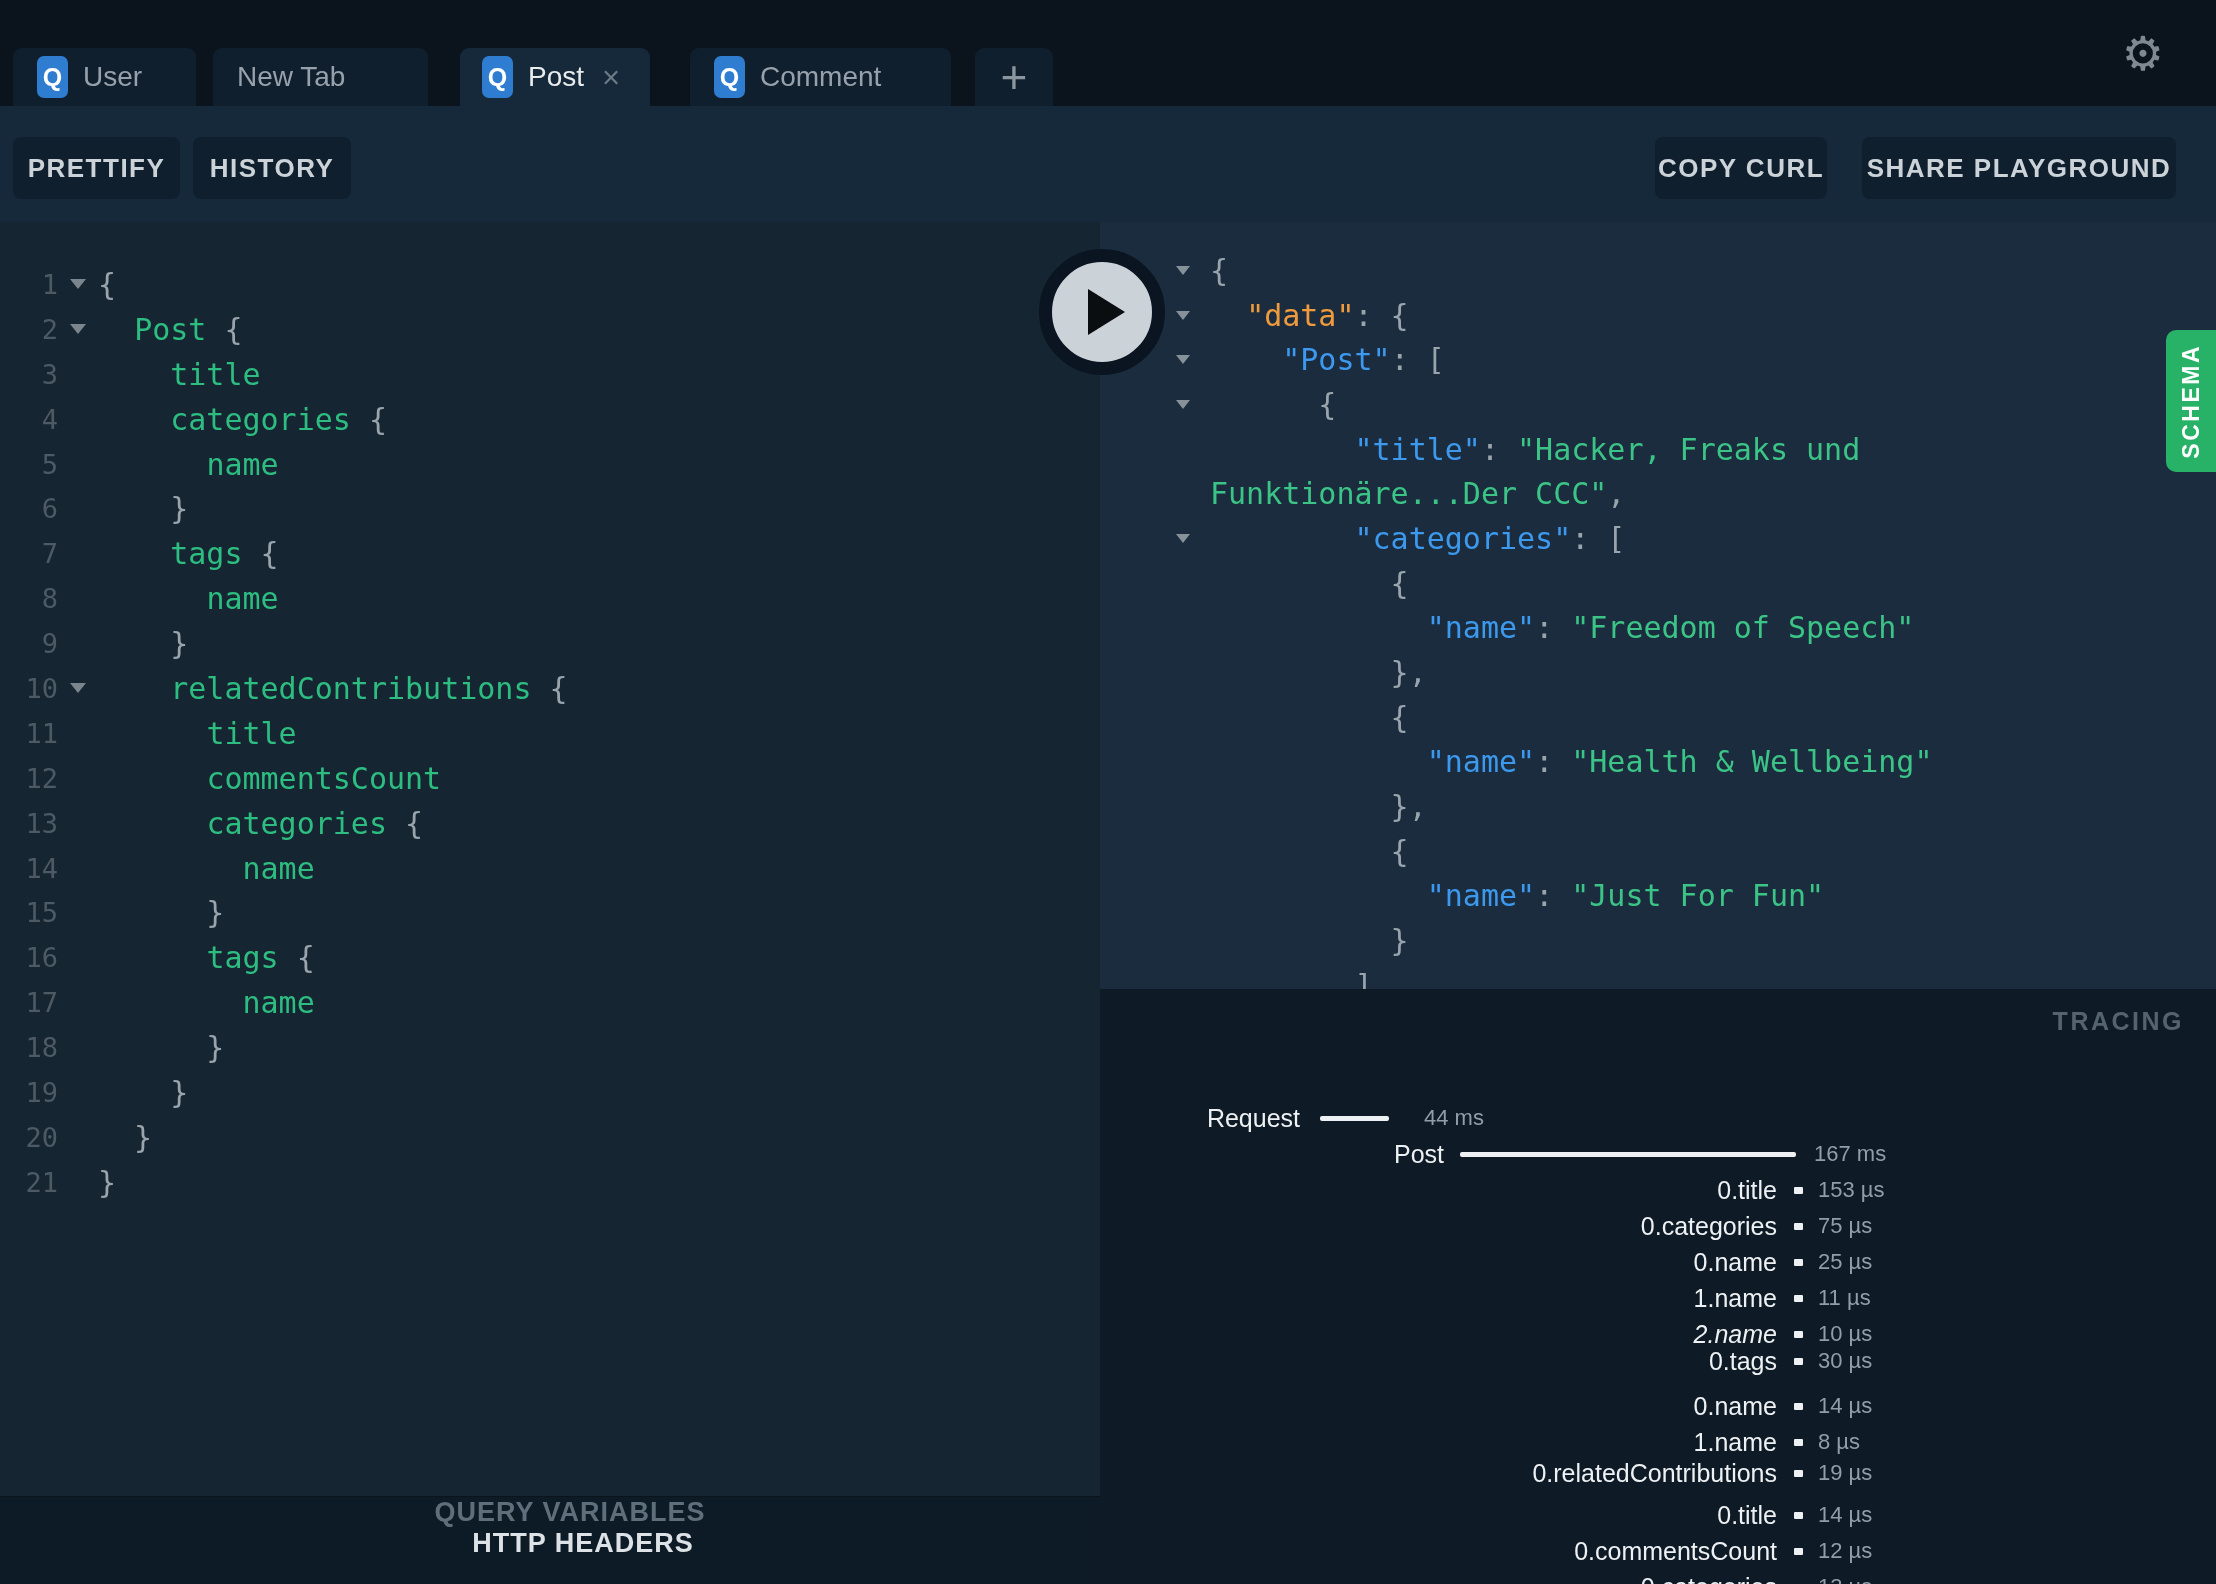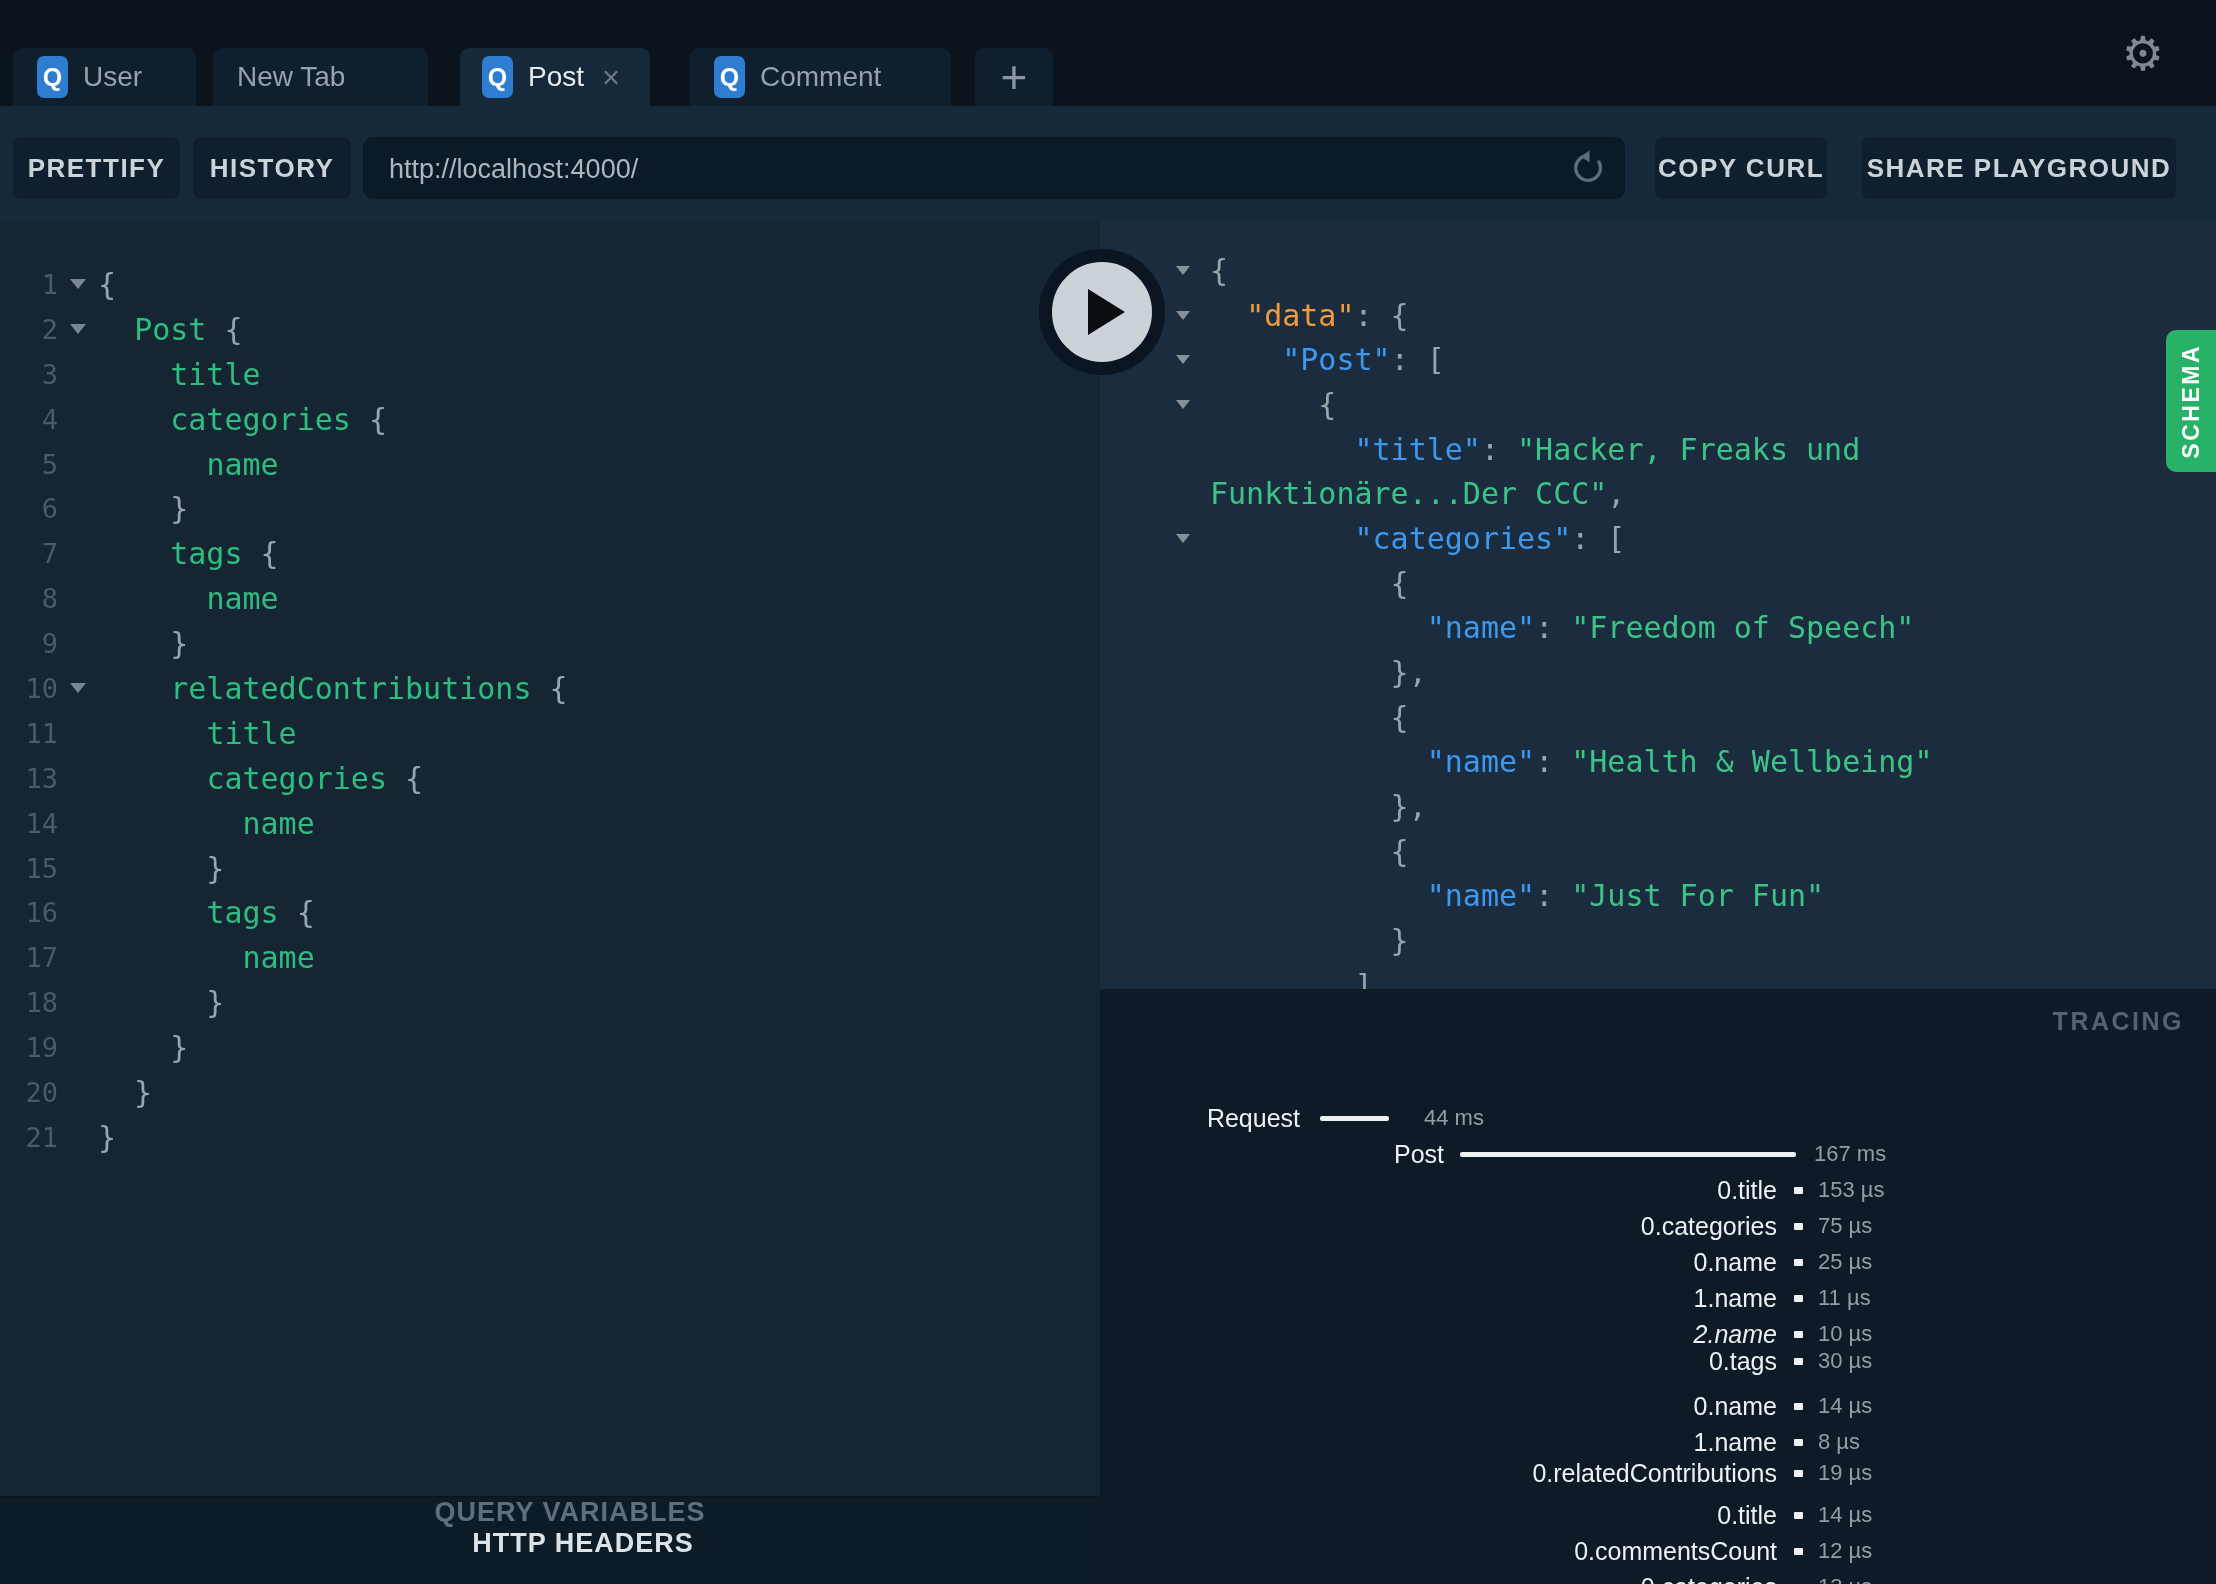--- a/index.html
+++ b/index.html
@@ -124,27 +124,20 @@
           <span class="tablabel">Comment</span>
         </div>
       </div>
     <div id="addtab">+</div>
     <div id="gear">⚙</div>
   </div>
 
   <div id="toolbar">
     <div class="tbtn" id="btn-prettify">PRETTIFY</div>
     <div class="tbtn" id="btn-history">HISTORY</div>
-    <div id="urlbar">
-      <input value="http://localhost:4000/" style="">
-      <svg id="refresh" viewBox="0 0 40 40">
-        <path d="M20 7 a13 13 0 1 0 11.5 6.8" fill="none" stroke="#5d6c79" stroke-width="3.6" stroke-linecap="round"></path>
-        <path d="M21.5 1.5 l-9 6.3 9 6.3 z" fill="#5d6c79"></path>
-      </svg>
-    </div>
     <div class="tbtn" id="btn-copycurl">COPY CURL</div>
     <div class="tbtn" id="btn-share">SHARE PLAYGROUND</div>
   </div>
 
   <div id="editor">
       <div class="eline">
         <span class="lnum">1</span>
         <span class="efold">
           <i class="tri"></i>
         </span>
@@ -196,20 +189,25 @@
         <span class="lnum">10</span>
         <span class="efold">
           <i class="tri"></i>
         </span>
         <span class="ecode"><span class="tok-p">    </span><span class="tok-f">relatedContributions</span><span class="tok-p"> {</span></span>
       </div>
       <div class="eline">
         <span class="lnum">11</span>
         <span class="efold"></span>
         <span class="ecode"><span class="tok-p">      </span><span class="tok-f">title</span></span>
+      </div>
+      <div class="eline">
+        <span class="lnum">12</span>
+        <span class="efold"></span>
+        <span class="ecode"><span class="tok-p">      </span><span class="tok-f">commentsCount</span></span>
       </div>
       <div class="eline">
         <span class="lnum">13</span>
         <span class="efold"></span>
         <span class="ecode"><span class="tok-p">      </span><span class="tok-f">categories</span><span class="tok-p"> {</span></span>
       </div>
       <div class="eline">
         <span class="lnum">14</span>
         <span class="efold"></span>
         <span class="ecode"><span class="tok-p">        </span><span class="tok-f">name</span></span>

